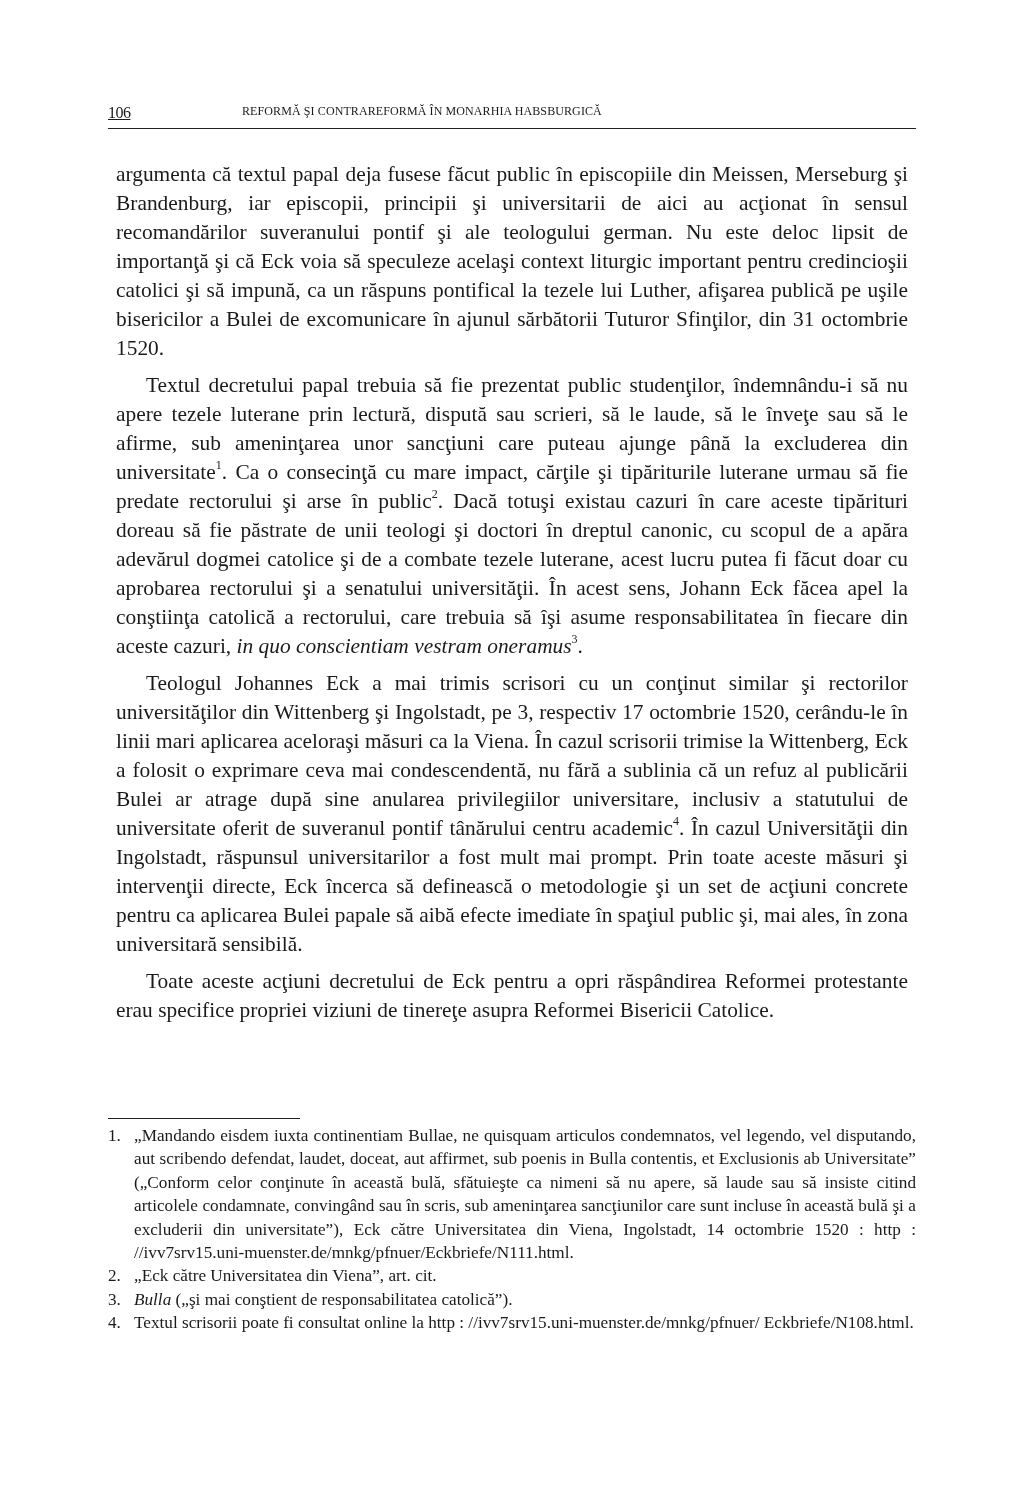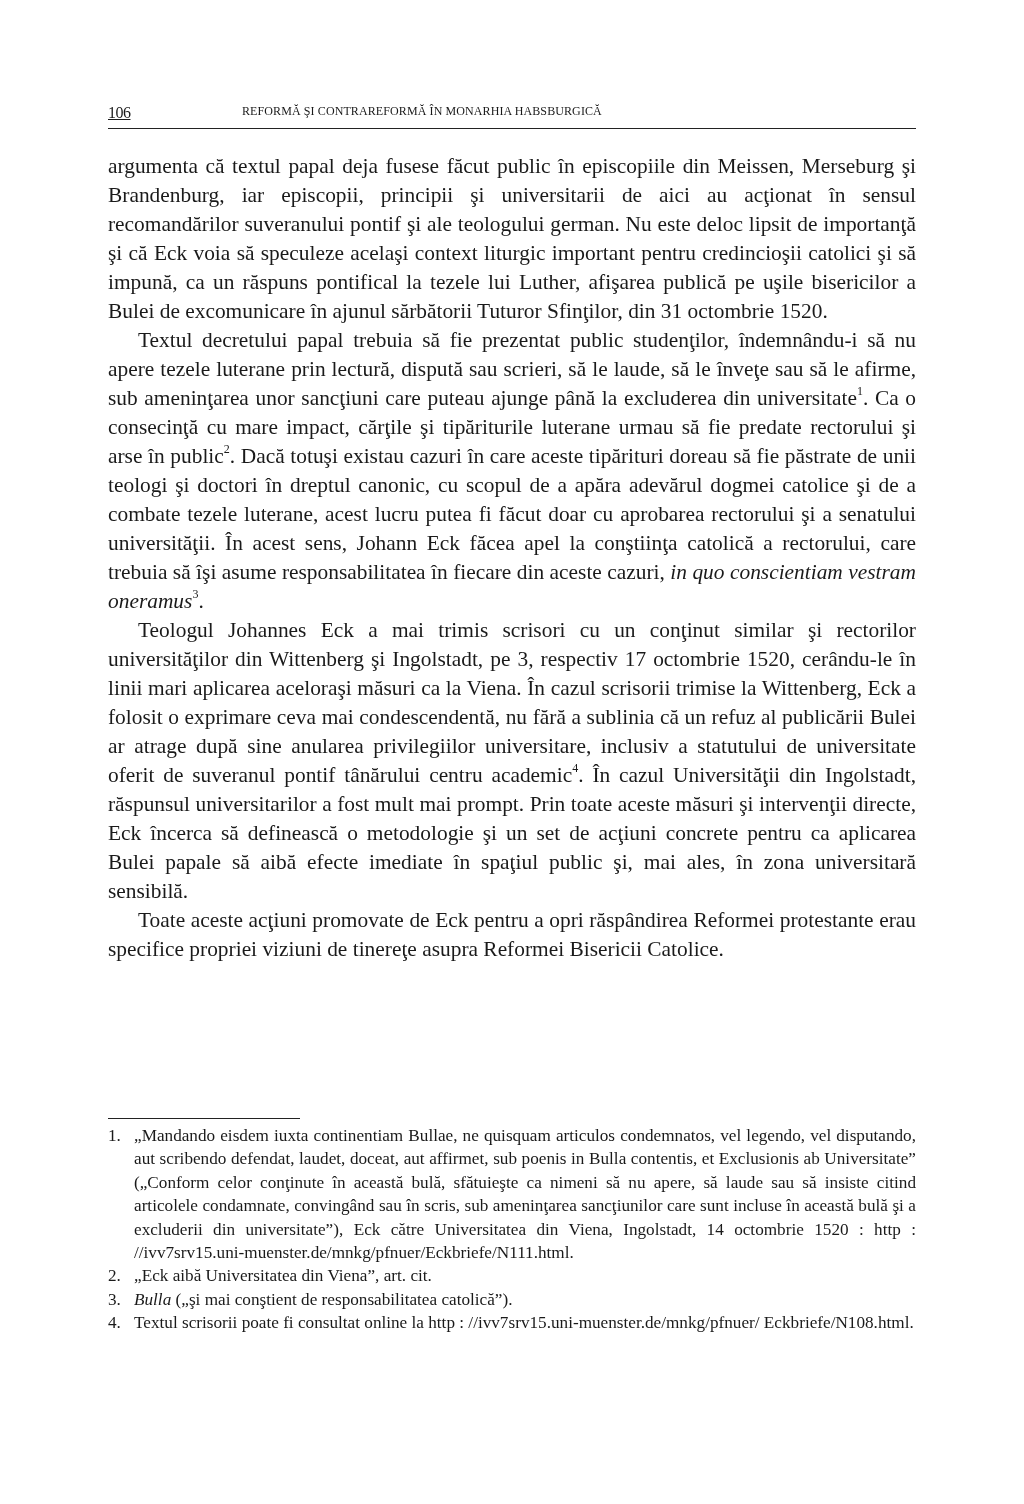--- a/index.html
+++ b/index.html
@@ -2,21 +2,21 @@
 <html><head>
 <meta charset="utf-8">
 <style>
   html, body { margin: 0; padding: 0; background: #ffffff; }
   body { width: 1024px; height: 1504px; position: relative; overflow: hidden; color: #1a1a1a; }
   .page { position: absolute; left: 108px; top: 0; width: 808px; font-family: "Liberation Serif", serif; }
   .running-head { position: absolute; top: 104px; left: 0; width: 808px; height: 24px; border-bottom: 1.6px solid #222; }
   .page-number { position: absolute; left: 0; top: 0; font-size: 16px; letter-spacing: -0.5px; text-decoration: underline; }
   .head-title { position: absolute; left: 134px; top: 0; font-size: 12px; letter-spacing: 0.1px; }
   .body { position: absolute; top: 152px; left: 0; width: 808px; font-size: 21.4px; line-height: 29px; text-align: justify; }
-  .body p { margin: 0; }
+  .body p { margin: 8px; }
   .body p.indent { text-indent: 30px; }
   sup { font-size: 12px; line-height: 0; position: relative; top: -2px; vertical-align: super; }
   .footnote-rule { position: absolute; top: 1118px; left: 0; width: 192px; border-top: 1.2px solid #222; }
   .footnotes { position: absolute; top: 1124px; left: 0; width: 808px; font-size: 17.2px; line-height: 23.4px; }
   .fn { display: flex; margin: 0; }
   .fn-num { width: 26px; flex: 0 0 26px; }
   .fn-text { flex: 1; text-align: justify; }
   em { font-style: italic; }
 </style>
 </head>
@@ -26,33 +26,33 @@
 
   <div class="running-head">
     <span class="page-number">106</span>
     <span class="head-title">REFORMĂ ŞI CONTRAREFORMĂ ÎN MONARHIA HABSBURGICĂ</span>
   </div>
 
   <div class="body">
     <p>argumenta că textul papal deja fusese făcut public în episcopiile din Meissen, Merseburg şi Brandenburg, iar episcopii, principii şi universitarii de aici au acţionat în sensul recomandărilor suveranului pontif şi ale teologului german. Nu este deloc lipsit de importanţă şi că Eck voia să speculeze acelaşi context liturgic important pentru credincioşii catolici şi să impună, ca un răspuns pontifical la tezele lui Luther, afişarea publică pe uşile bisericilor a Bulei de excomunicare în ajunul sărbătorii Tuturor Sfinţilor, din 31 octombrie 1520.</p>
     <p class="indent"><span>Textul decretului papal trebuia să fie prezentat public studenţilor, îndemnându-i să nu apere tezele luterane prin lectură, dispută sau scrieri, să le laude, să le înveţe sau să le afirme, sub ameninţarea unor sancţiuni care puteau ajunge până la excluderea din universitate</span><sup>1</sup><span>. Ca o consecinţă cu mare impact, cărţile şi tipăriturile luterane urmau să fie predate rectorului şi arse în public</span><sup>2</sup><span>. Dacă totuşi existau cazuri în care aceste tipărituri doreau să fie păstrate de unii teologi şi doctori în dreptul canonic, cu scopul de a apăra adevărul dogmei catolice şi de a combate tezele luterane, acest lucru putea fi făcut doar cu aprobarea rectorului şi a senatului universităţii. În acest sens, Johann Eck făcea apel la conştiinţa catolică a rectorului, care trebuia să îşi asume responsabilitatea în fiecare din aceste cazuri, </span><em>in quo conscientiam vestram oneramus</em><sup>3</sup><span>.</span></p>
     <p class="indent"><span>Teologul Johannes Eck a mai trimis scrisori cu un conţinut similar şi rectorilor universităţilor din Wittenberg şi Ingolstadt, pe 3, respectiv 17 octombrie 1520, cerându-le în linii mari aplicarea aceloraşi măsuri ca la Viena. În cazul scrisorii trimise la Wittenberg, Eck a folosit o exprimare ceva mai condescendentă, nu fără a sublinia că un refuz al publicării Bulei ar atrage după sine anularea privilegiilor universitare, inclusiv a statutului de universitate oferit de suveranul pontif tânărului centru academic</span><sup>4</sup><span>. În cazul Universităţii din Ingolstadt, răspunsul universitarilor a fost mult mai prompt. Prin toate aceste măsuri şi intervenţii directe, Eck încerca să definească o metodologie şi un set de acţiuni concrete pentru ca aplicarea Bulei papale să aibă efecte imediate în spaţiul public şi, mai ales, în zona universitară sensibilă.</span></p>
-    <p class="indent">Toate aceste acţiuni promovate de Eck pentru a opri răspândirea Reformei protestante erau specifice propriei viziuni de tinereţe asupra Reformei Bisericii Catolice.</p>
+    <p class="indent">Toate aceste acţiuni decretului de Eck pentru a opri răspândirea Reformei protestante erau specifice propriei viziuni de tinereţe asupra Reformei Bisericii Catolice.</p>
   </div>
 
   <div class="footnote-rule"></div>
 
   <div class="footnotes">
     <div class="fn">
       <span class="fn-num">1.</span>
       <span class="fn-text">„Mandando eisdem iuxta continentiam Bullae, ne quisquam articulos condemnatos, vel legendo, vel disputando, aut scribendo defendat, laudet, doceat, aut affirmet, sub poenis in Bulla contentis, et Exclusionis ab Universitate” („Conform celor conţinute în această bulă, sfătuieşte ca nimeni să nu apere, să laude sau să insiste citind articolele condamnate, convingând sau în scris, sub ameninţarea sancţiunilor care sunt incluse în această bulă şi a excluderii din universitate”), Eck către Universitatea din Viena, Ingolstadt, 14 octombrie 1520 : http : //ivv7srv15.uni-muenster.de/mnkg/pfnuer/Eckbriefe/N111.html.</span>
     </div>
     <div class="fn">
       <span class="fn-num">2.</span>
-      <span class="fn-text">„Eck aibă Universitatea din Viena”, art. cit.</span>
+      <span class="fn-text">„Eck către Universitatea din Viena”, art. cit.</span>
     </div>
     <div class="fn">
       <span class="fn-num">3.</span>
       <span class="fn-text"><em>Bulla</em><span> („şi mai conştient de responsabilitatea catolică”).</span></span>
     </div>
     <div class="fn">
       <span class="fn-num">4.</span>
       <span class="fn-text">Textul scrisorii poate fi consultat online la http : //ivv7srv15.uni-muenster.de/mnkg/pfnuer/ Eckbriefe/N108.html.</span>
     </div>
   </div>

